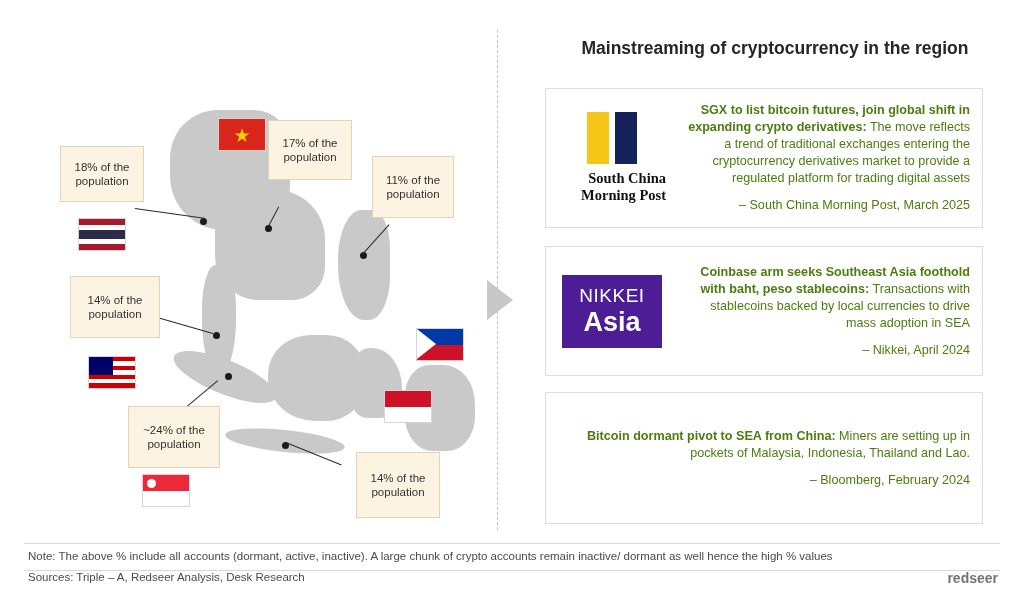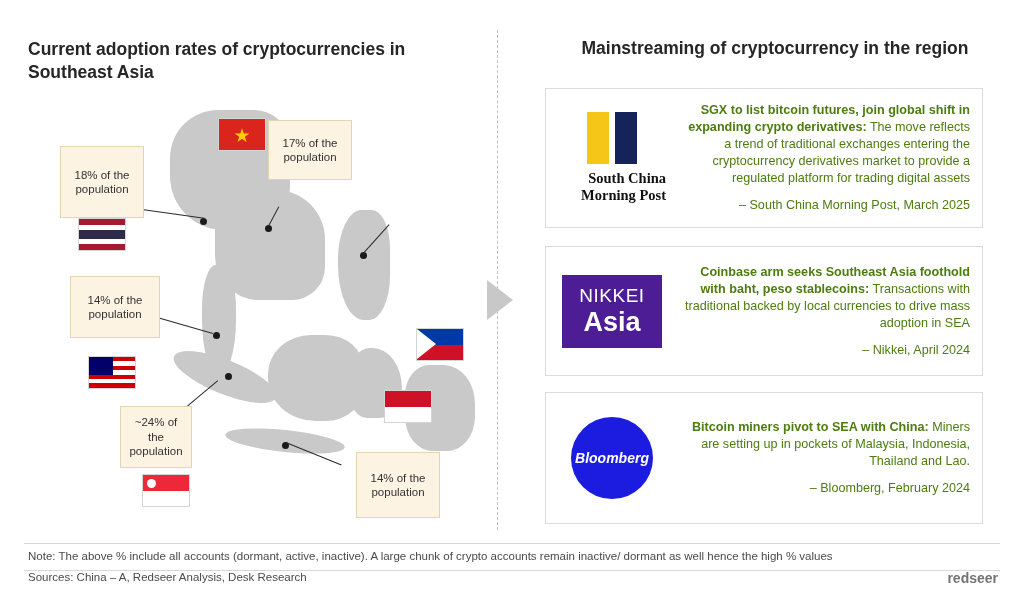--- a/index.html
+++ b/index.html
@@ -78,21 +78,20 @@
   #note{position:absolute;left:28px;top:550px;font-size:11.5px;color:#4a4a4a;}
   #src-rule{position:absolute;left:24px;top:570px;width:976px;height:1px;background:#d8d8d8;}
   #sources{position:absolute;left:28px;top:571px;font-size:11.5px;color:#4a4a4a;}
   #brand{position:absolute;right:26px;top:570px;font-size:14px;font-weight:bold;color:#737373;}
 </style>
 </head>
 <body>
 
 <div id="left-panel">
 
-  <div id="left-title">Current adoption rates of cryptocurrencies in Southeast Asia</div>
 
   <div id="map-area">
 
     <div class="landmass" style="left:150px;top:20px;width:120px;height:120px;border-radius:40% 30% 35% 45%;"></div>
     <div class="landmass" style="left:195px;top:100px;width:110px;height:110px;border-radius:35% 45% 30% 40%;"></div>
     <div class="landmass" style="left:182px;top:175px;width:34px;height:110px;border-radius:40% 40% 50% 50%;"></div>
     <div class="landmass" style="left:248px;top:245px;width:96px;height:86px;border-radius:45% 40% 40% 50%;"></div>
     <div class="landmass" style="left:150px;top:270px;width:110px;height:34px;border-radius:50%;transform:rotate(22deg);"></div>
     <div class="landmass" style="left:205px;top:340px;width:120px;height:22px;border-radius:50%;transform:rotate(6deg);"></div>
     <div class="landmass" style="left:330px;top:258px;width:52px;height:70px;border-radius:40% 60% 45% 35%;"></div>
@@ -106,30 +105,33 @@
     <div class="dot" style="left:205px;top:283px;"></div>
     <div class="dot" style="left:262px;top:352px;"></div>
 
     <div class="leader" style="left:115px;top:118px;width:70px;transform:rotate(8deg);"></div>
     <div class="leader" style="left:248px;top:136px;width:22px;transform:rotate(-62deg);"></div>
     <div class="leader" style="left:342px;top:164px;width:40px;transform:rotate(-48deg);"></div>
     <div class="leader" style="left:120px;top:222px;width:76px;transform:rotate(16deg);"></div>
     <div class="leader" style="left:150px;top:330px;width:62px;transform:rotate(-40deg);"></div>
     <div class="leader" style="left:266px;top:352px;width:60px;transform:rotate(22deg);"></div>
 
-    <div class="tag" style="left:40px;top:56px;width:84px;height:72px;">
+    <div class="tag" style="left:40px;top:56px;width:84px;height:56px;">
       <span>18% of the population</span>
     </div>
     <div class="tag" style="left:248px;top:30px;width:84px;height:60px;justify-content:flex-end;">
       <span>17% of the population</span>
     </div>
+    <div class="tag" style="left:352px;top:66px;width:82px;height:62px;">
+      <span>11% of the population</span>
+    </div>
     <div class="tag" style="left:50px;top:186px;width:90px;height:62px;">
       <span>14% of the population</span>
     </div>
-    <div class="tag" style="left:100px;top:316px;width:72px;height:62px;">
+    <div class="tag" style="left:108px;top:316px;width:92px;height:62px;">
       <span>~24% of the population</span>
     </div>
     <div class="tag" style="left:336px;top:362px;width:84px;height:66px;">
       <span>14% of the population</span>
     </div>
 
     <div class="flag" style="left:58px;top:128px;">
       <div class="fl-row" style="height:18%;background:#A51931;"></div>
       <div class="fl-row" style="height:16%;background:#ffffff;"></div>
       <div class="fl-row" style="height:32%;background:#2D2A4A;"></div>
@@ -188,32 +190,29 @@
 </div>
 
 <div class="news-card" style="top:246px;height:130px;">
   <div class="logo-box">
     <div class="nikkei">
       <div class="n1">NIKKEI</div>
       <div class="n2">Asia</div>
     </div>
   </div>
   <div class="news-text">
-    <b>Coinbase arm seeks Southeast Asia foothold with baht, peso stablecoins:</b><span> Transactions with traditional backed by local currencies to drive mass adoption in SEA</span>
+    <b>Coinbase arm seeks Southeast Asia foothold with baht, peso stablecoins:</b><span> Transactions with stablecoins backed by local currencies to drive mass adoption in SEA</span>
     <span class="attrib">– Nikkei, April 2024</span>
   </div>
 </div>
 
 <div class="news-card" style="top:392px;height:132px;">
-  <div class="logo-box">
-    <div class="bloom">Bloomberg</div>
-  </div>
   <div class="news-text">
-    <b>Bitcoin miners pivot to SEA with China:</b><span> Miners are setting up in pockets of Malaysia, Indonesia, Thailand and Lao.</span>
+    <b>Bitcoin dormant pivot to SEA from China:</b><span> Miners are setting up in pockets of Malaysia, Indonesia, Thailand and Lao.</span>
     <span class="attrib">– Bloomberg,  February 2024</span>
   </div>
 </div>
 
 <div id="footer-rule"></div>
 <div id="note">Note: The above % include all accounts (dormant, active, inactive). A large chunk of crypto accounts remain inactive/ dormant as well hence the high % values</div>
 <div id="src-rule"></div>
-<div id="sources">Sources: China – A, Redseer Analysis, Desk Research</div>
+<div id="sources">Sources: Triple – A, Redseer Analysis, Desk Research</div>
 <div id="brand">redseer</div>
 
 </body></html>

